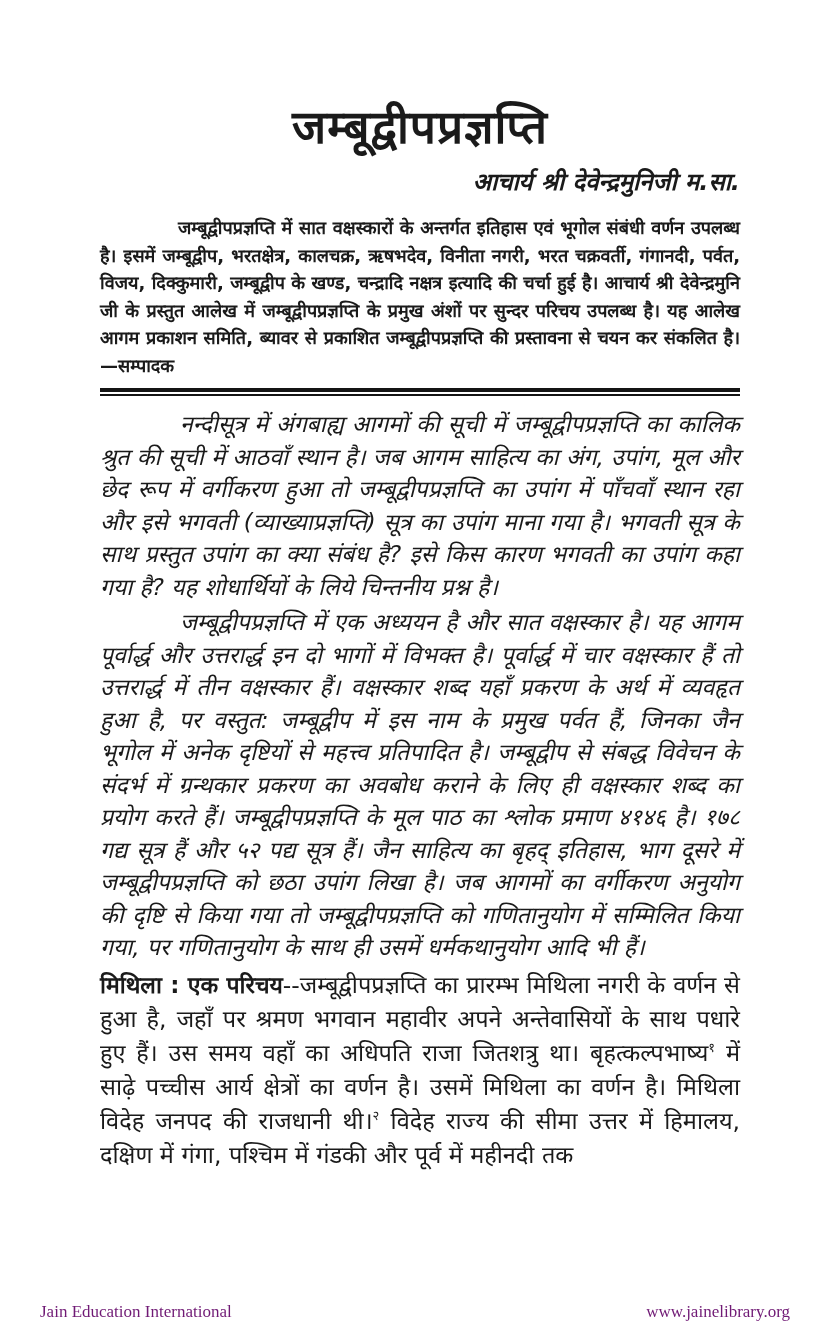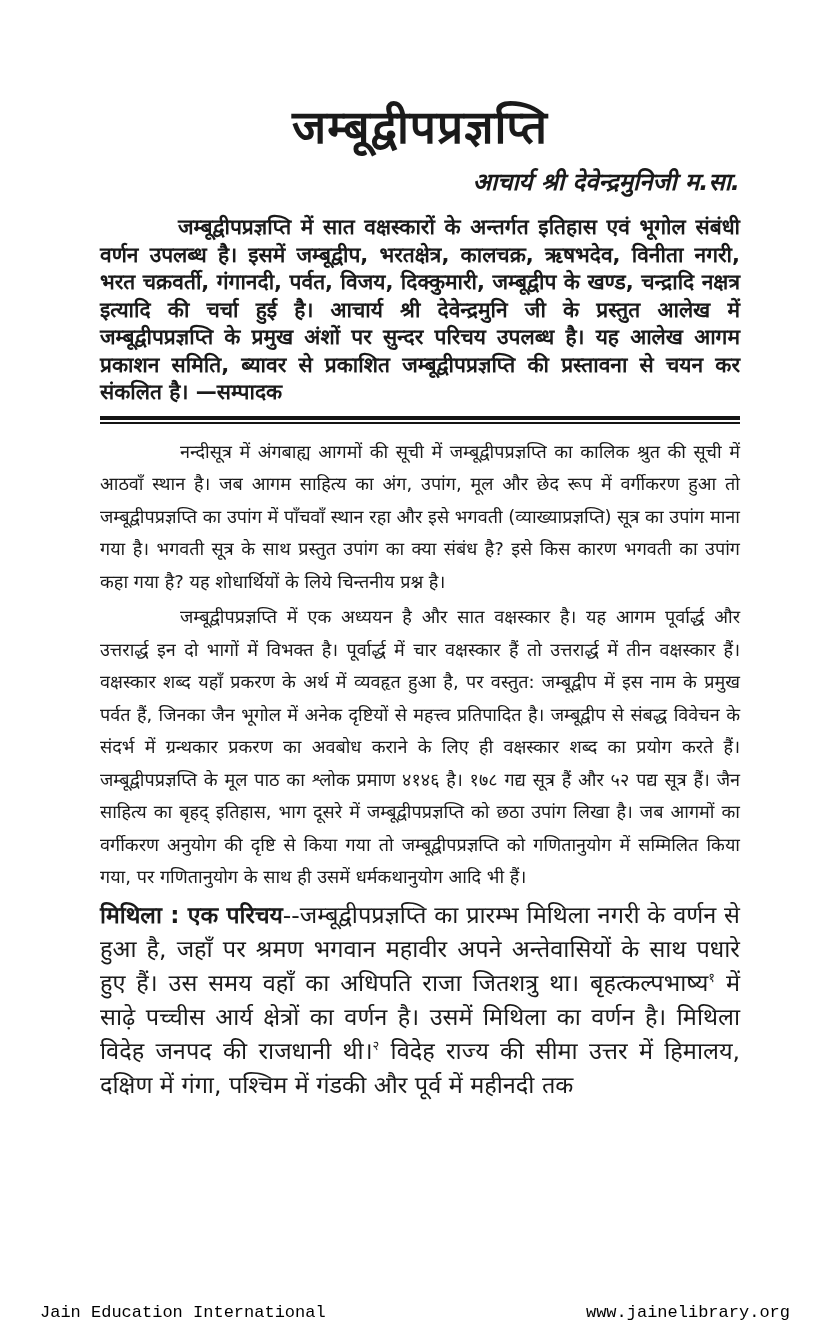--- a/index.html
+++ b/index.html
@@ -28,41 +28,42 @@
   .doc-author {
     text-align: right;
     font-size: 24px;
     line-height: 32px;
     font-weight: bold;
     font-style: italic;
     margin-top: 10px;
   }
   .editor-note {
     margin-top: 16px;
-    font-size: 21px;
+    font-size: 18px;
     line-height: 27.5px;
     font-weight: bold;
     text-align: justify;
     text-indent: 78px;
   }
   .editor-signature {
     font-weight: bold;
     white-space: nowrap;
   }
   .divider-rule {
     margin-top: 9px;
     height: 8px;
     border-top: 4px solid #141414;
     border-bottom: 2px solid #141414;
   }
   .body-text p.body-para {
-    font-size: 18px;
+    font-size: 23px;
     line-height: 32.5px;
     text-align: justify;
     text-indent: 80px;
+    font-style: italic;
   }
   .body-text p.first { margin-top: 12px; }
   .body-text p.second { margin-top: 3px; }
   .section-heading {
     display: inline-block;
     margin-top: 10px;
     font-size: 27px;
     line-height: 34px;
     font-weight: bold;
     font-style: italic;
@@ -87,23 +88,23 @@
     vertical-align: super;
   }
   .page-footer {
     position: absolute;
     left: 40px;
     right: 38px;
     bottom: 16px;
     display: flex;
     justify-content: space-between;
     align-items: baseline;
-    font-family: Liberation Mono, monospace;
+    font-family: Liberation Serif, serif;
     font-size: 17px;
-    color: #000000;
+    color: #701a75;
   }
 </style>
 </head>
 <body>
 
 <div class="page">
   <div class="content">
 
     <h1 class="doc-title">जम्बूद्वीपप्रज्ञप्ति</h1>
 

